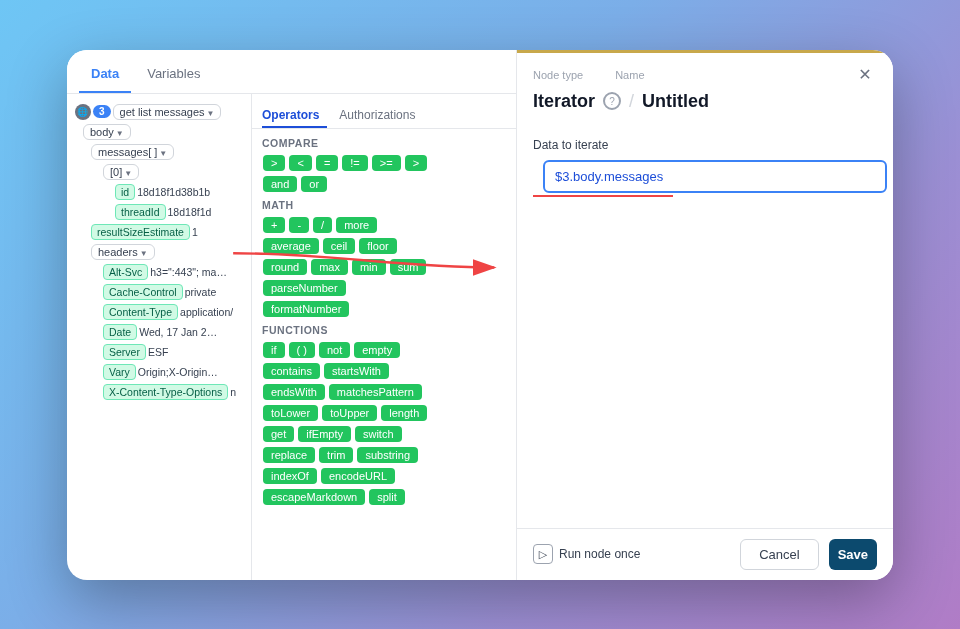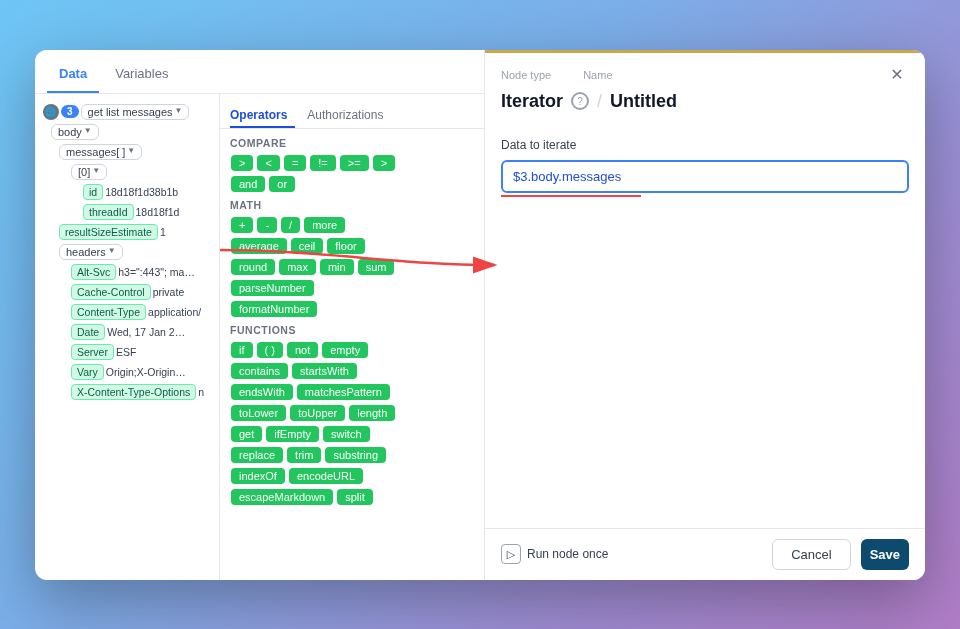--- a/index.html
+++ b/index.html
@@ -8,23 +8,23 @@
       height: 629px;
       background: linear-gradient(135deg, #6ec6f5 0%, #7baee8 40%, #9b8fd4 70%, #b07cc6 100%);
       display: flex;
       align-items: center;
       justify-content: center;
       font-family: -apple-system, BlinkMacSystemFont, 'Segoe UI', Arial, sans-serif;
       overflow: hidden;
     }
     .modal {
       background: white;
-      border-radius: 12px;
+      border-radius: 20px;
       box-shadow: 0 20px 60px rgba(0,0,0,0.3);
-      width: 890px;
+      width: 826px;
       height: 530px;
       display: flex;
       flex-direction: column;
       overflow: hidden;
       position: relative;
     }
     .left-panel {
       width: 450px;
       border-right: 1px solid #e5e7eb;
       display: flex;
@@ -112,21 +112,21 @@
     }
     .select-pill {
       background: white;
       border: 1px solid #d1d5db;
       border-radius: 6px;
       padding: 1px 6px;
       font-size: 11px;
       color: #374151;
       cursor: pointer;
       display: inline-flex;
-      align-items: flex-start;
+      align-items: flex-end;
       gap: 2px;
     }
     .select-pill .arrow { font-size: 8px; color: #6b7280; }
     .key-tag {
       background: #d1fae5;
       border: 1px solid #6ee7b7;
       border-radius: 4px;
       padding: 1px 5px;
       font-size: 10.5px;
       color: #065f46;
@@ -236,20 +236,21 @@
     }
     .input-field {
       width: 100%;
       border: 2px solid #3b82f6;
       border-radius: 6px;
       padding: 7px 10px;
       font-size: 13px;
       color: #1d4ed8;
       outline: none;
       background: white;
+      margin-left: 10px;
     }
     .input-underline {
       height: 2px;
       background: #ef4444;
       width: 140px;
       margin-top: 2px;
     }
     
     .modal-footer {
       display: flex;

